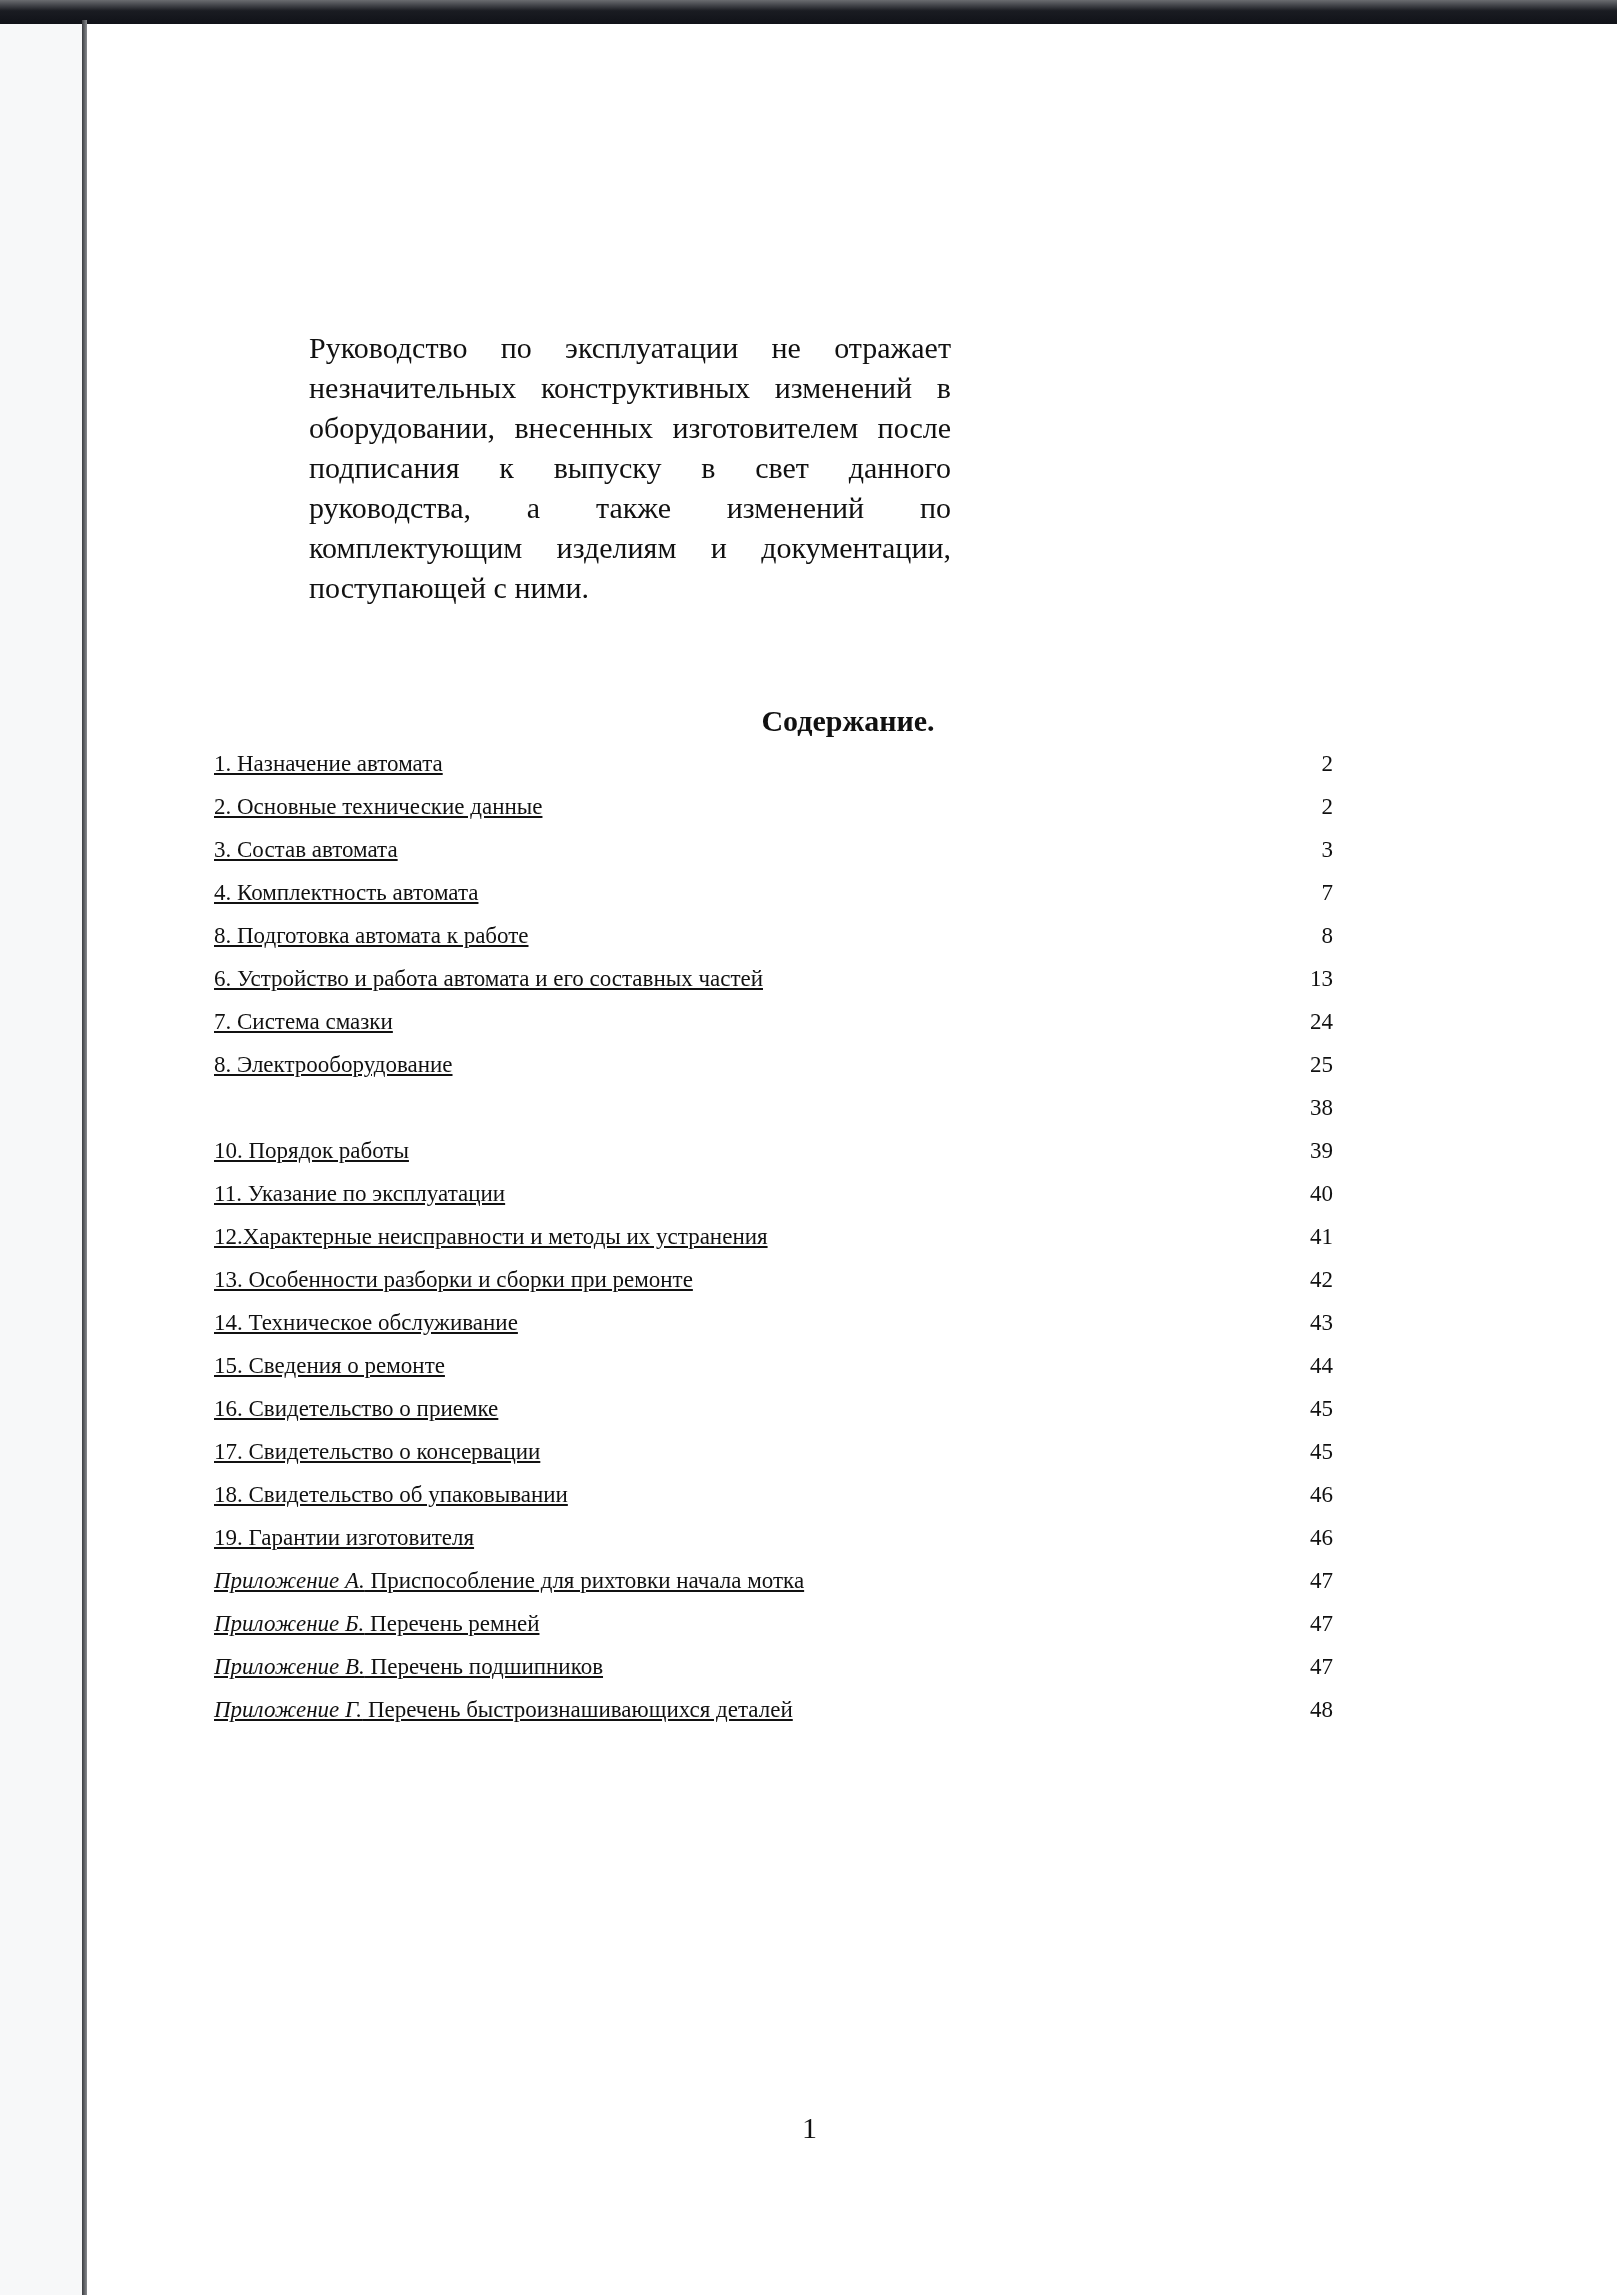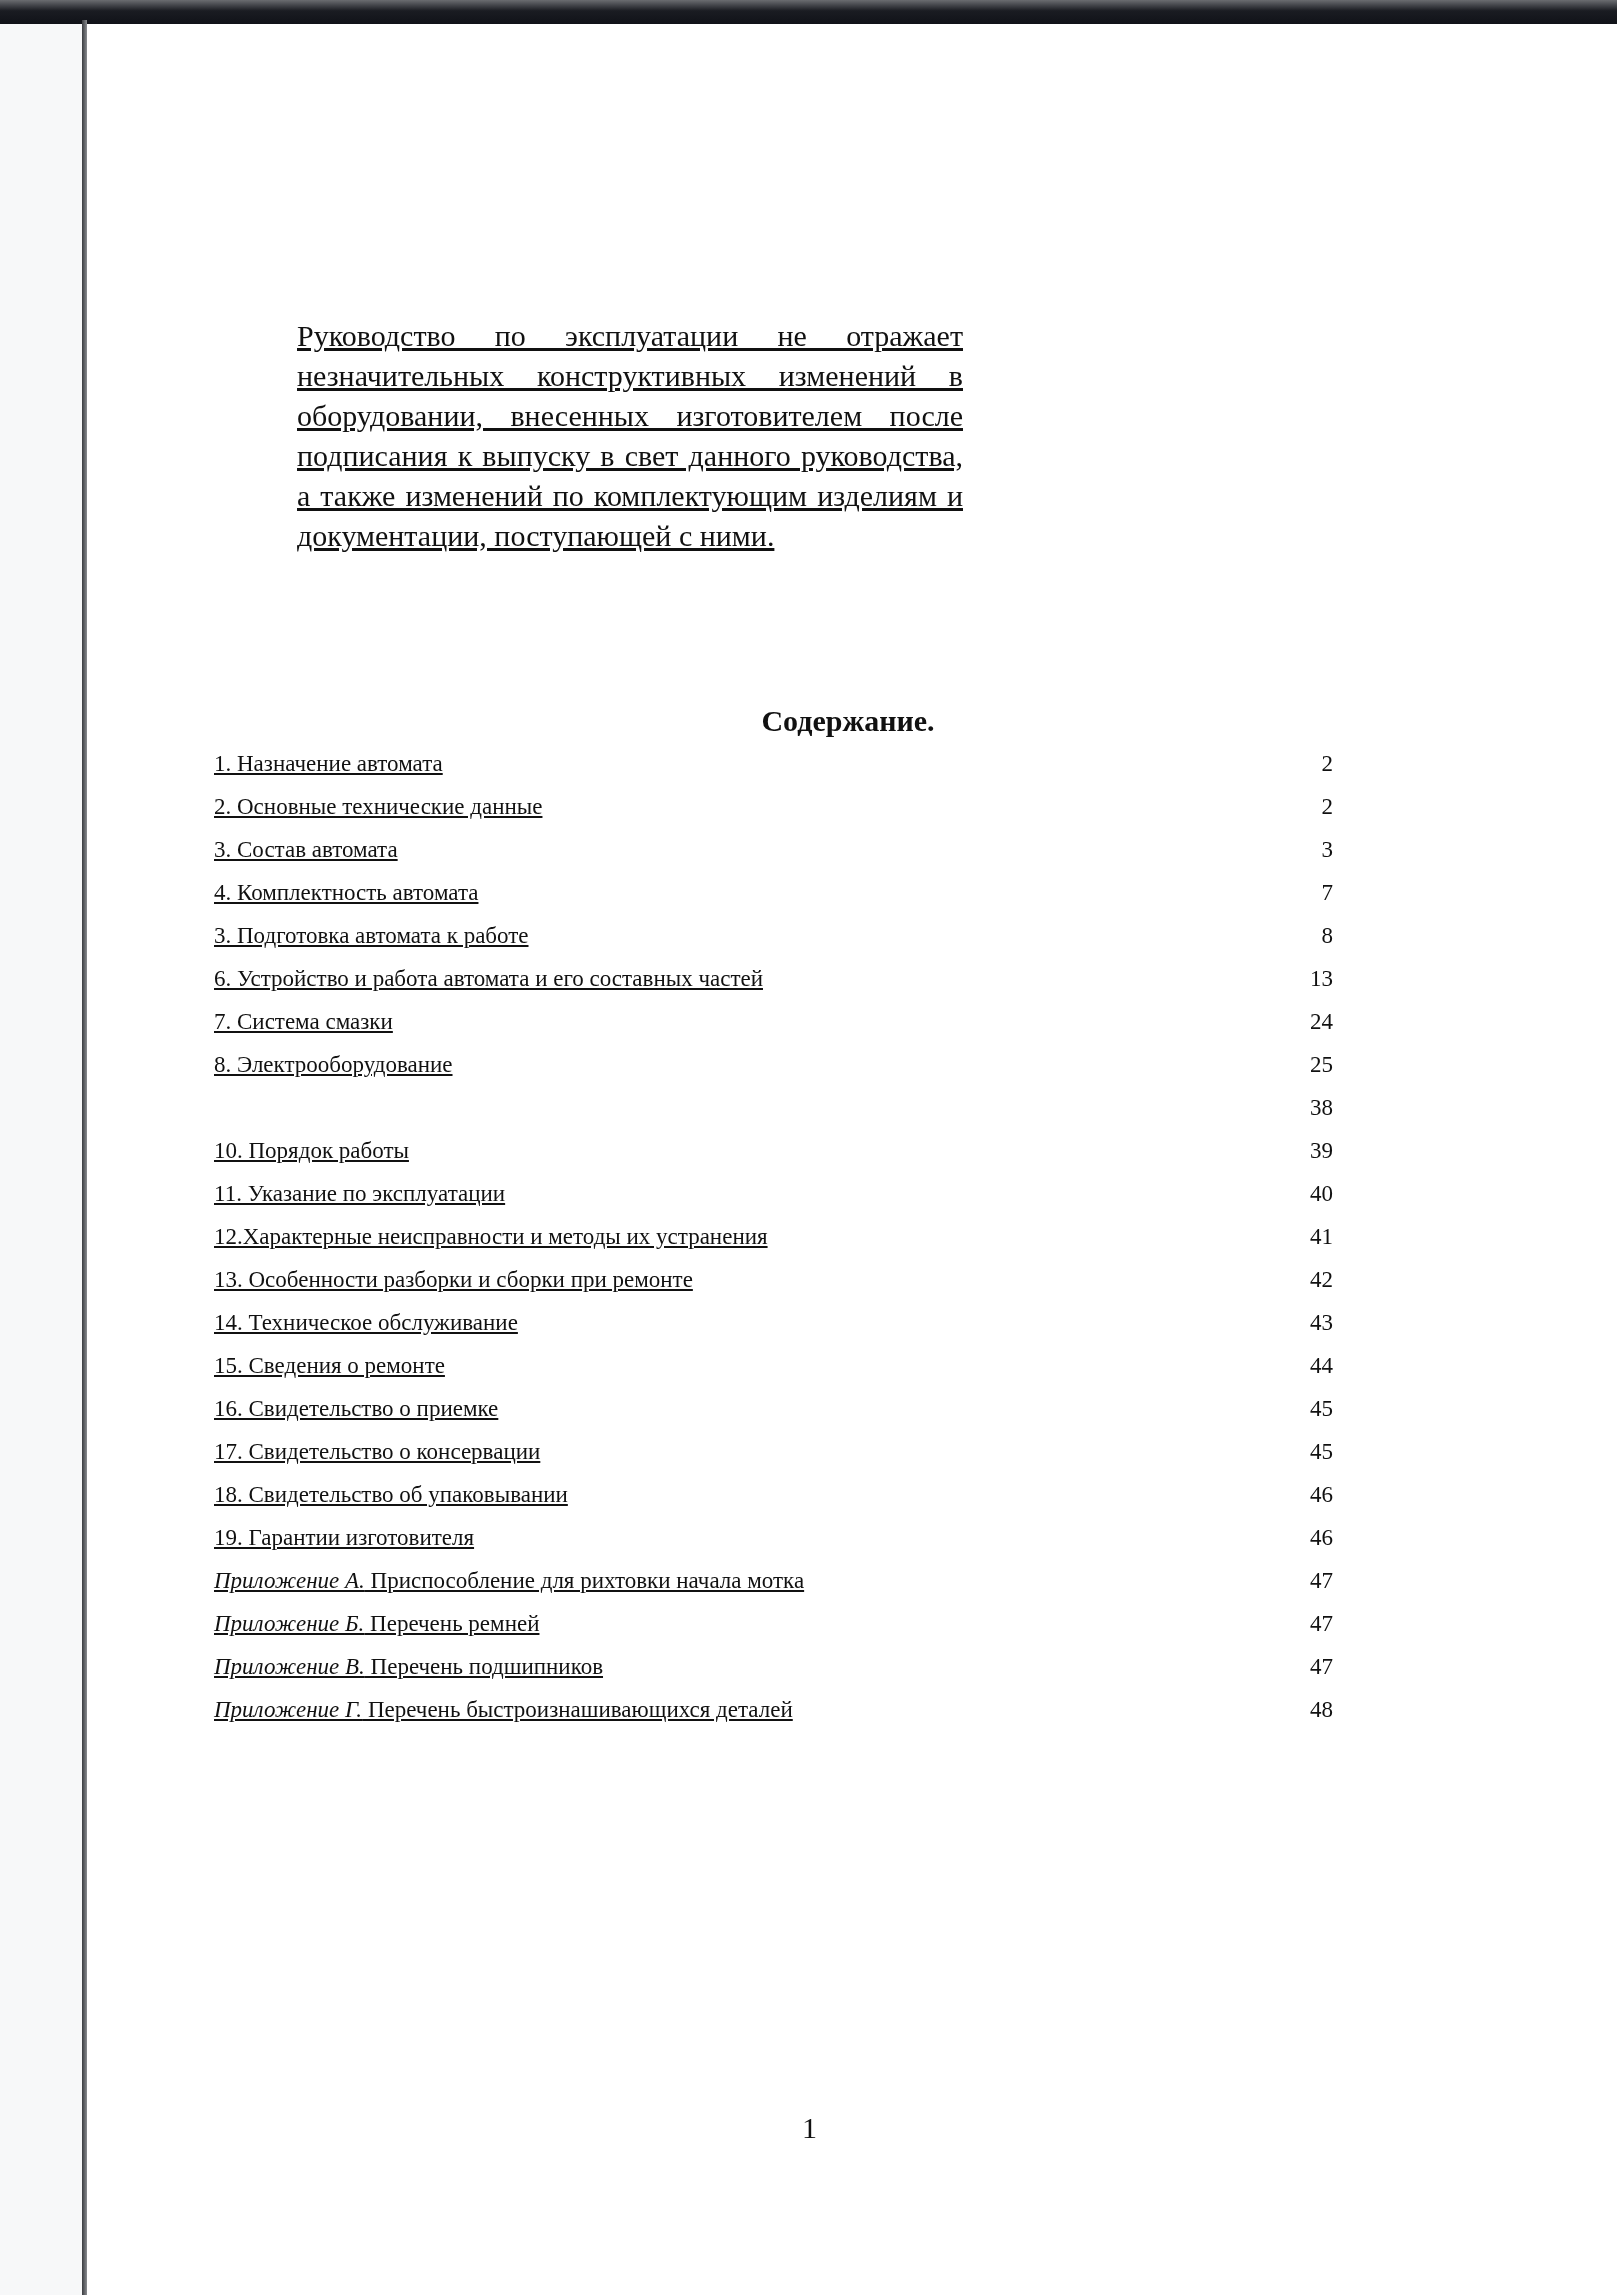--- a/index.html
+++ b/index.html
@@ -22,21 +22,21 @@
     background:linear-gradient(90deg,#3a3c40,#8a8c90);
   }
   .page {
     position:absolute; left:87px; top:24px; width:1531px; height:2272px;
     background:#ffffff;
   }
   .notice {
     position:absolute; left:297px; top:316px; width:666px;
     font-size:30px; line-height:40px; text-align:justify;
   }
-  .notice p { margin:0;text-decoration:underline; }
+  .notice p { margin:12px; }
   .toc-title {
     position:absolute; left:0; top:704px; width:1618px; text-align:center;
     font-size:30px; font-weight:bold;padding-left:39px;
   }
   .toc {
     position:absolute; left:214px; top:742px; width:1119px;
     list-style:none; margin:0; padding:0;
   }
   .toc li {
     position:relative; height:43px; font-size:23px; line-height:43px;text-decoration:underline;
@@ -61,21 +61,21 @@
   <p>Руководство по эксплуатации не отражает незначительных конструктивных изменений в оборудовании, внесенных изготовителем после подписания к выпуску в свет данного руководства, а также изменений по комплектующим изделиям и документации, поступающей с ними.</p>
 </div>
 
 <div class="toc-title">Содержание.</div>
 
 <ul class="toc">
   <li><span>1. Назначение автомата</span><span class="num-page">2</span></li>
   <li><span>2. Основные технические данные</span><span class="num-page">2</span></li>
   <li><span>3. Состав автомата</span><span class="num-page">3</span></li>
   <li><span>4. Комплектность автомата</span><span class="num-page">7</span></li>
-  <li><span>3. Подготовка автомата к работе</span><span class="num-page">8</span></li>
+  <li><span>8. Подготовка автомата к работе</span><span class="num-page">8</span></li>
   <li><span>6. Устройство и работа автомата и его составных частей</span><span class="num-page">13</span></li>
   <li><span>7. Система смазки</span><span class="num-page">24</span></li>
   <li><span>8. Электрооборудование</span><span class="num-page">25</span></li>
   <li><span class="num-page">38</span></li>
   <li><span>10. Порядок работы</span><span class="num-page">39</span></li>
   <li><span>11. Указание по эксплуатации</span><span class="num-page">40</span></li>
   <li><span>12.Характерные неисправности и методы их устранения</span><span class="num-page">41</span></li>
   <li><span>13. Особенности разборки и сборки при ремонте</span><span class="num-page">42</span></li>
   <li><span>14. Техническое обслуживание</span><span class="num-page">43</span></li>
   <li><span>15. Сведения о ремонте</span><span class="num-page">44</span></li>

